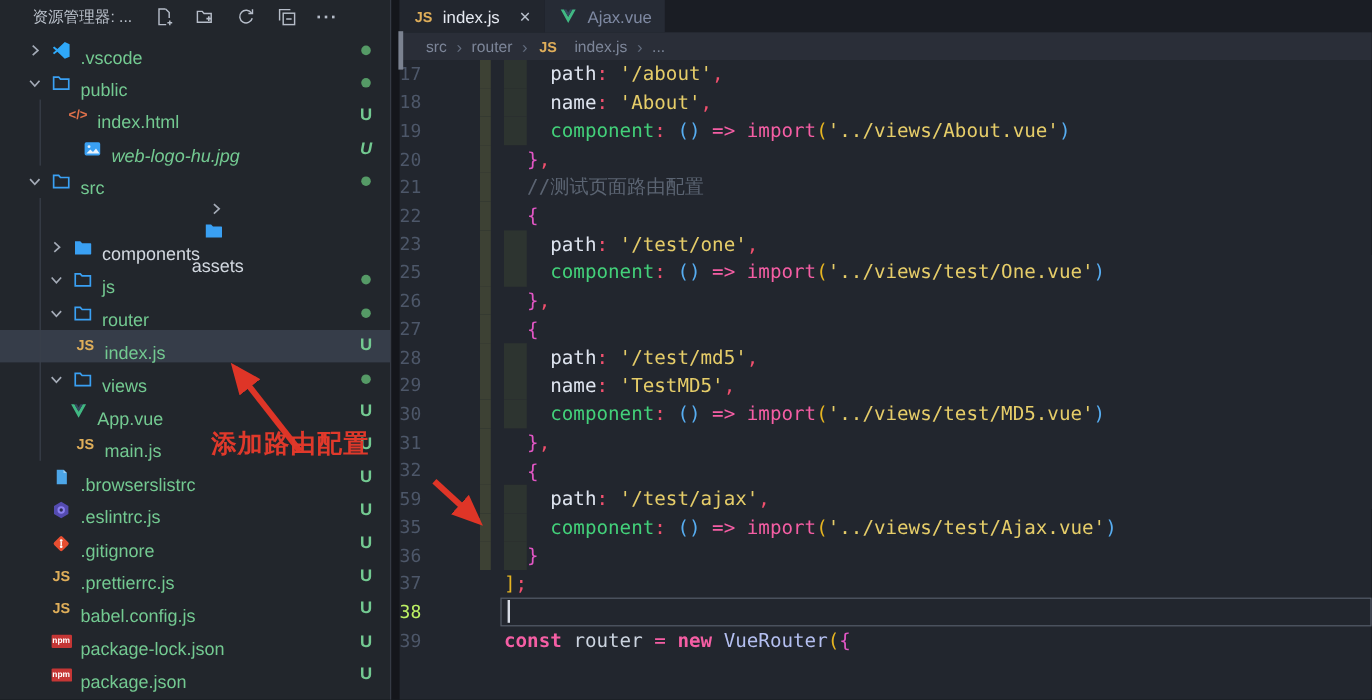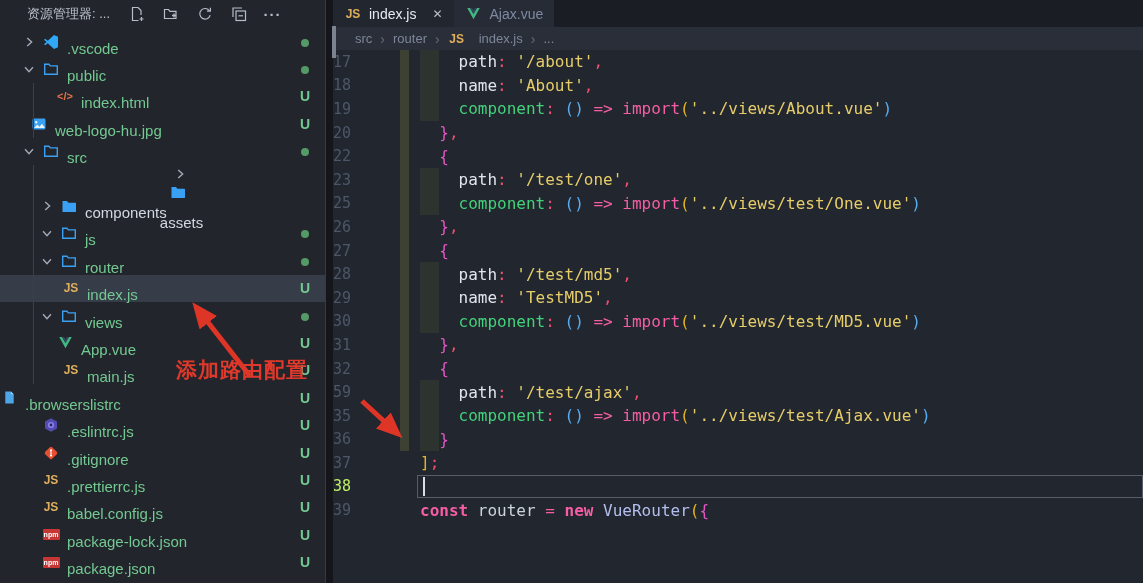--- a/index.html
+++ b/index.html
@@ -146,21 +146,21 @@
         <span class="lbl g">public</span>
         <span class="badge"><span class="dot"></span></span>
       </div>
       <div class="trow" style="padding-left: 56px;">
         <span class="ticon">
           <span class="ic-html">&lt;/&gt;</span>
         </span>
         <span class="lbl g">index.html</span>
         <span class="badge"><span class="u">U</span></span>
       </div>
-      <div class="trow" style="padding-left: 30px;">
+      <div class="trow" style="padding-left: 68px; font-style: italic;">
         <span class="ticon">
           <svg viewBox="0 0 16 16" width="16" height="16">
             <rect x="1.5" y="2.5" width="13" height="11" rx="1.4" fill="#3aa0f3"></rect>
             <circle cx="5.2" cy="6.2" r="1.2" fill="#e8f2fb"></circle>
             <path d="M3 12l3.2-3.5 2.3 2.2 2.5-3L14 12Z" fill="#e8f2fb"></path>
           </svg>
         </span>
         <span class="lbl g">web-logo-hu.jpg</span>
         <span class="badge"><span class="u">U</span></span>
       </div>
@@ -263,21 +263,21 @@
         <span class="lbl g">App.vue</span>
         <span class="badge"><span class="u">U</span></span>
       </div>
       <div class="trow" style="padding-left: 62px;">
         <span class="ticon">
           <span class="ic-js">JS</span>
         </span>
         <span class="lbl g">main.js</span>
         <span class="badge"><span class="u">U</span></span>
       </div>
-      <div class="trow" style="">
+      <div class="trow" style="padding-left: 42px;">
         <span class="ticon">
           <svg viewBox="0 0 16 16" width="15" height="15">
             <path d="M3.5 1.5h6l3 3v10h-9Z" fill="#4da6e8"></path>
             <path d="M9.5 1.5v3h3Z" fill="#9ccdf0"></path>
           </svg>
         </span>
         <span class="lbl g">.browserslistrc</span>
         <span class="badge"><span class="u">U</span></span>
       </div>
       <div class="trow" style="padding-left: 42px;">
@@ -374,20 +374,21 @@
       <span class="crumb-sep">›</span>
       <span class="crumb">
         <span>...</span>
       </span>
     </div>
   <div class="code" id="code">
       <div class="cl"><span class="ln">17</span><span class="gbar"></span><span class="iblock"></span><span class="ct"><span class="tk-pl">    </span><span class="tk-key">path</span><span class="tk-pc">: </span><span class="tk-st">'/about'</span><span class="tk-pc">,</span></span></div>
       <div class="cl"><span class="ln">18</span><span class="gbar"></span><span class="iblock"></span><span class="ct"><span class="tk-pl">    </span><span class="tk-key">name</span><span class="tk-pc">: </span><span class="tk-st">'About'</span><span class="tk-pc">,</span></span></div>
       <div class="cl"><span class="ln">19</span><span class="gbar"></span><span class="iblock"></span><span class="ct"><span class="tk-pl">    </span><span class="tk-fn">component</span><span class="tk-pc">: </span><span class="tk-pa">()</span><span class="tk-pl"> </span><span class="tk-kw">=&gt;</span><span class="tk-pl"> </span><span class="tk-kw">import</span><span class="tk-bk">(</span><span class="tk-st">'../views/About.vue'</span><span class="tk-pa">)</span></span></div>
       <div class="cl"><span class="ln">20</span><span class="gbar"></span><span class="ct"><span class="tk-pl">  </span><span class="tk-br">}</span><span class="tk-pc">,</span></span></div>
+      <div class="cl"><span class="ln">21</span><span class="gbar"></span><span class="ct"><span class="tk-pl">  </span><span class="tk-cm">//测试页面路由配置</span></span></div>
       <div class="cl"><span class="ln">22</span><span class="gbar"></span><span class="ct"><span class="tk-pl">  </span><span class="tk-br">{</span></span></div>
       <div class="cl"><span class="ln">23</span><span class="gbar"></span><span class="iblock"></span><span class="ct"><span class="tk-pl">    </span><span class="tk-key">path</span><span class="tk-pc">: </span><span class="tk-st">'/test/one'</span><span class="tk-pc">,</span></span></div>
       <div class="cl"><span class="ln">25</span><span class="gbar"></span><span class="iblock"></span><span class="ct"><span class="tk-pl">    </span><span class="tk-fn">component</span><span class="tk-pc">: </span><span class="tk-pa">()</span><span class="tk-pl"> </span><span class="tk-kw">=&gt;</span><span class="tk-pl"> </span><span class="tk-kw">import</span><span class="tk-bk">(</span><span class="tk-st">'../views/test/One.vue'</span><span class="tk-pa">)</span></span></div>
       <div class="cl"><span class="ln">26</span><span class="gbar"></span><span class="ct"><span class="tk-pl">  </span><span class="tk-br">}</span><span class="tk-pc">,</span></span></div>
       <div class="cl"><span class="ln">27</span><span class="gbar"></span><span class="ct"><span class="tk-pl">  </span><span class="tk-br">{</span></span></div>
       <div class="cl"><span class="ln">28</span><span class="gbar"></span><span class="iblock"></span><span class="ct"><span class="tk-pl">    </span><span class="tk-key">path</span><span class="tk-pc">: </span><span class="tk-st">'/test/md5'</span><span class="tk-pc">,</span></span></div>
       <div class="cl"><span class="ln">29</span><span class="gbar"></span><span class="iblock"></span><span class="ct"><span class="tk-pl">    </span><span class="tk-key">name</span><span class="tk-pc">: </span><span class="tk-st">'TestMD5'</span><span class="tk-pc">,</span></span></div>
       <div class="cl"><span class="ln">30</span><span class="gbar"></span><span class="iblock"></span><span class="ct"><span class="tk-pl">    </span><span class="tk-fn">component</span><span class="tk-pc">: </span><span class="tk-pa">()</span><span class="tk-pl"> </span><span class="tk-kw">=&gt;</span><span class="tk-pl"> </span><span class="tk-kw">import</span><span class="tk-bk">(</span><span class="tk-st">'../views/test/MD5.vue'</span><span class="tk-pa">)</span></span></div>
       <div class="cl"><span class="ln">31</span><span class="gbar"></span><span class="ct"><span class="tk-pl">  </span><span class="tk-br">}</span><span class="tk-pc">,</span></span></div>
       <div class="cl"><span class="ln">32</span><span class="gbar"></span><span class="ct"><span class="tk-pl">  </span><span class="tk-br">{</span></span></div>

